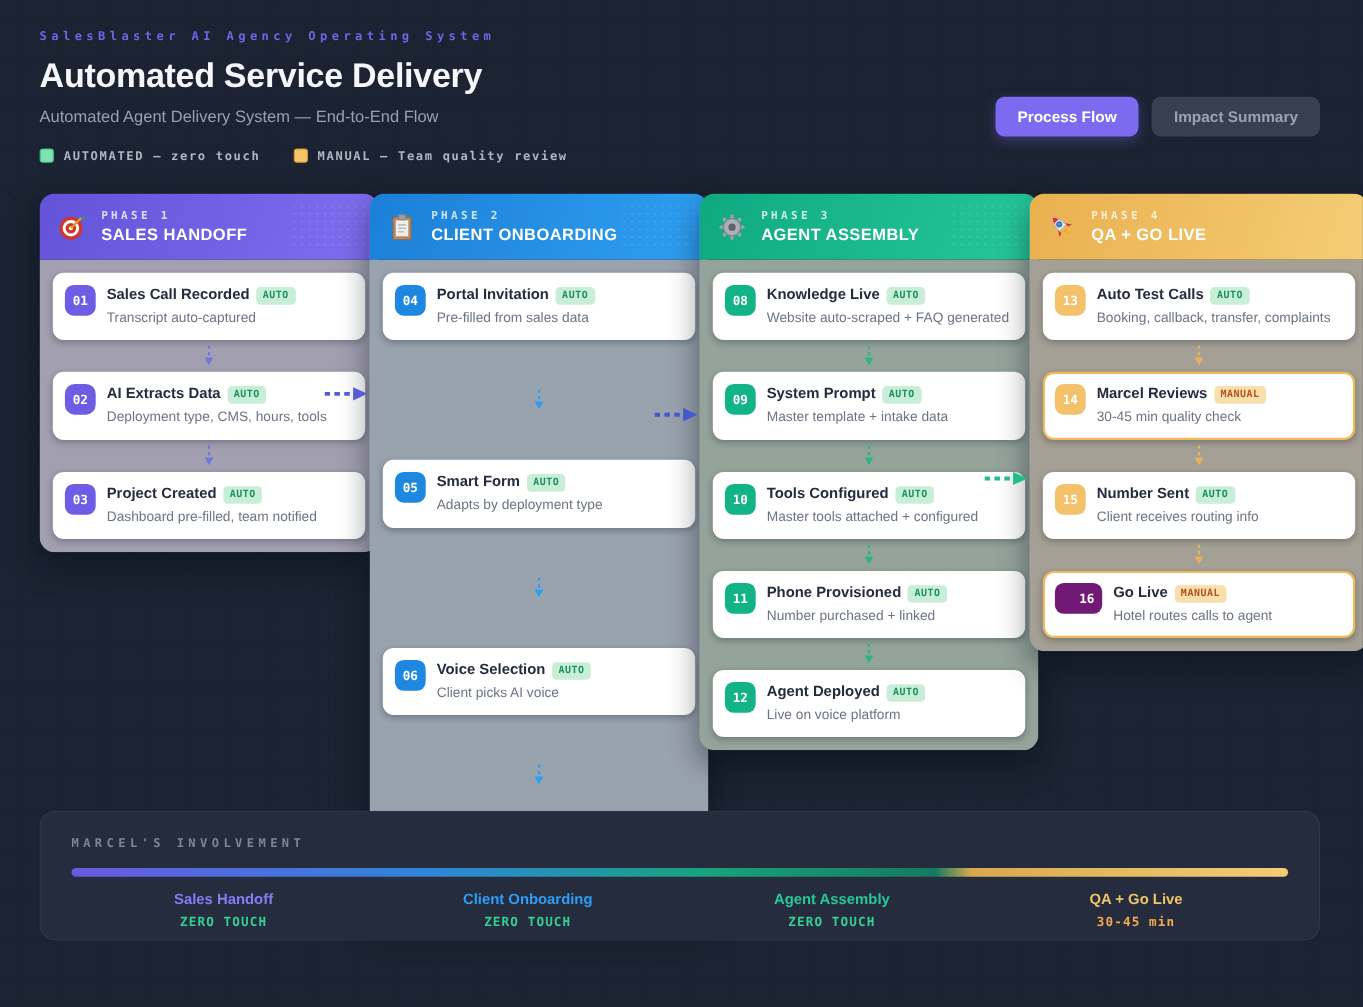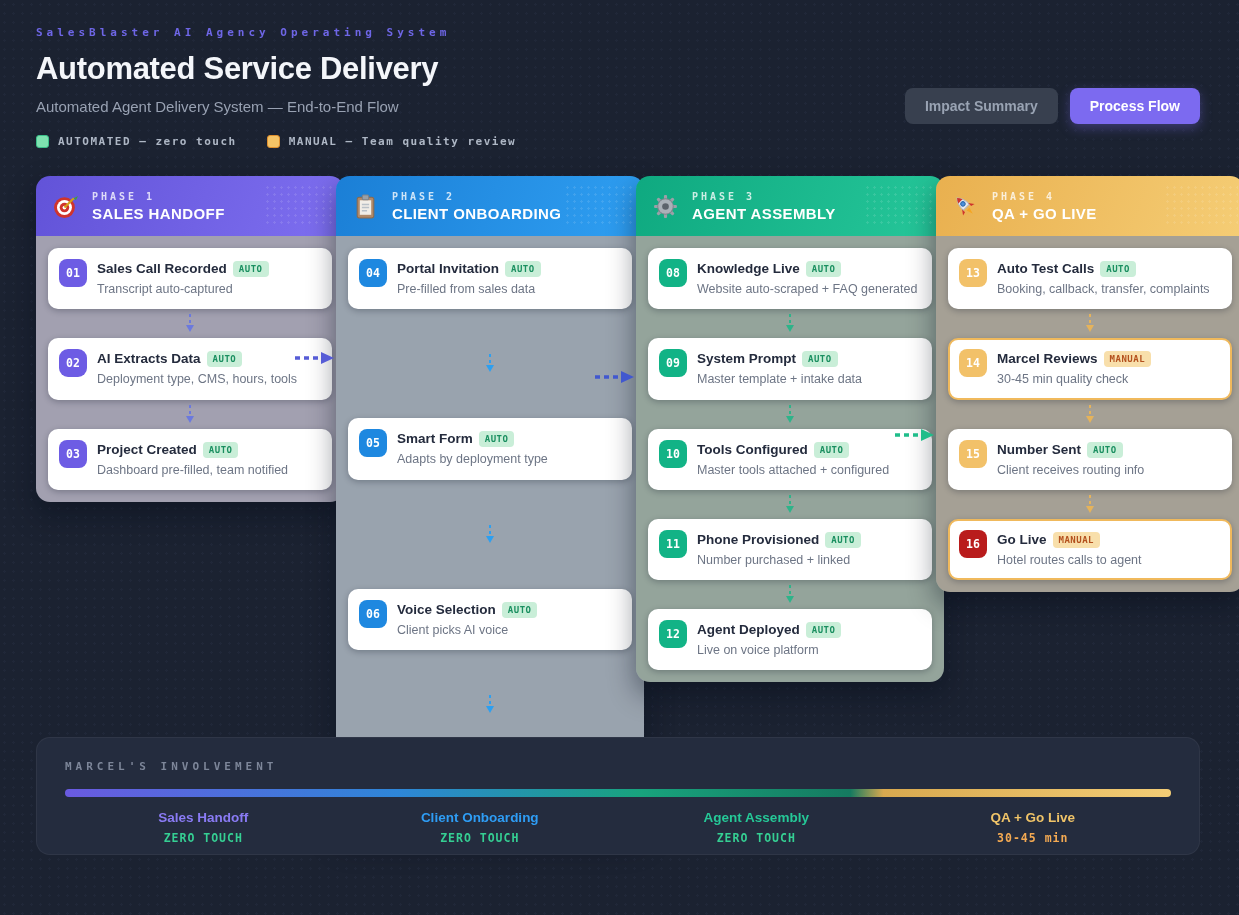--- a/index.html
+++ b/index.html
@@ -87,22 +87,22 @@
         <span class="legend-label">AUTOMATED — zero touch</span>
       </div>
       <div class="legend-item">
         <span class="swatch" style="background: rgb(245, 196, 103); border: 1.5px solid rgb(224, 144, 47);"></span>
         <span class="legend-label">MANUAL — Team quality review</span>
       </div>
     </div>
 </div>
 
 <div class="tabs" id="tabs">
+    <button class="tab active">Process Flow</button>
     <button class="tab inactive">Impact Summary</button>
-    <button class="tab active">Process Flow</button>
   </div>
 
 <div class="flow" id="flow">
     <div class="col" style="left: 36px;">
       <div class="col-h" style="background: linear-gradient(110deg, rgb(98, 83, 216), rgb(126, 111, 240));">
         <span class="ph-icon"><svg viewBox="0 0 26 26" width="27" height="27">
             <circle cx="12" cy="14" r="10" fill="#d0342c"></circle>
             <circle cx="12" cy="14" r="7.2" fill="#ffffff"></circle>
             <circle cx="12" cy="14" r="4.6" fill="#d0342c"></circle>
             <circle cx="12" cy="14" r="1.8" fill="#ffffff"></circle>
@@ -348,21 +348,21 @@
             <div class="cd">Client receives routing info</div>
           </div>
         </div>
         <div class="sep">
           <span><svg width="10" height="19">
               <line x1="5" y1="0" x2="5" y2="11" stroke="#e5b35c" stroke-width="2" stroke-dasharray="3 3"></line>
               <polygon points="1,11 9,11 5,18" fill="#e5b35c"></polygon>
             </svg></span>
         </div>
         <div class="card manual-card">
-          <div class="num" style="background: #b91c1c;">16</div>
+          <div class="num" style="background: #701a75; padding-left: 15px;">16</div>
           <div class="cbody">
             <div><span class="ct">Go Live</span><span class="badge" style="background: rgb(248, 223, 171); color: rgb(180, 81, 30);">MANUAL</span></div>
             <div class="cd">Hotel routes calls to agent</div>
           </div>
         </div>
       </div>
     </div>
     <div class="harrow h0"><svg width="40" height="14">
         <line x1="0" y1="7" x2="26" y2="7" stroke="#565cd6" stroke-width="3.5" stroke-dasharray="5 4"></line>
         <polygon points="26,1 39,7 26,13" fill="#565cd6"></polygon>

